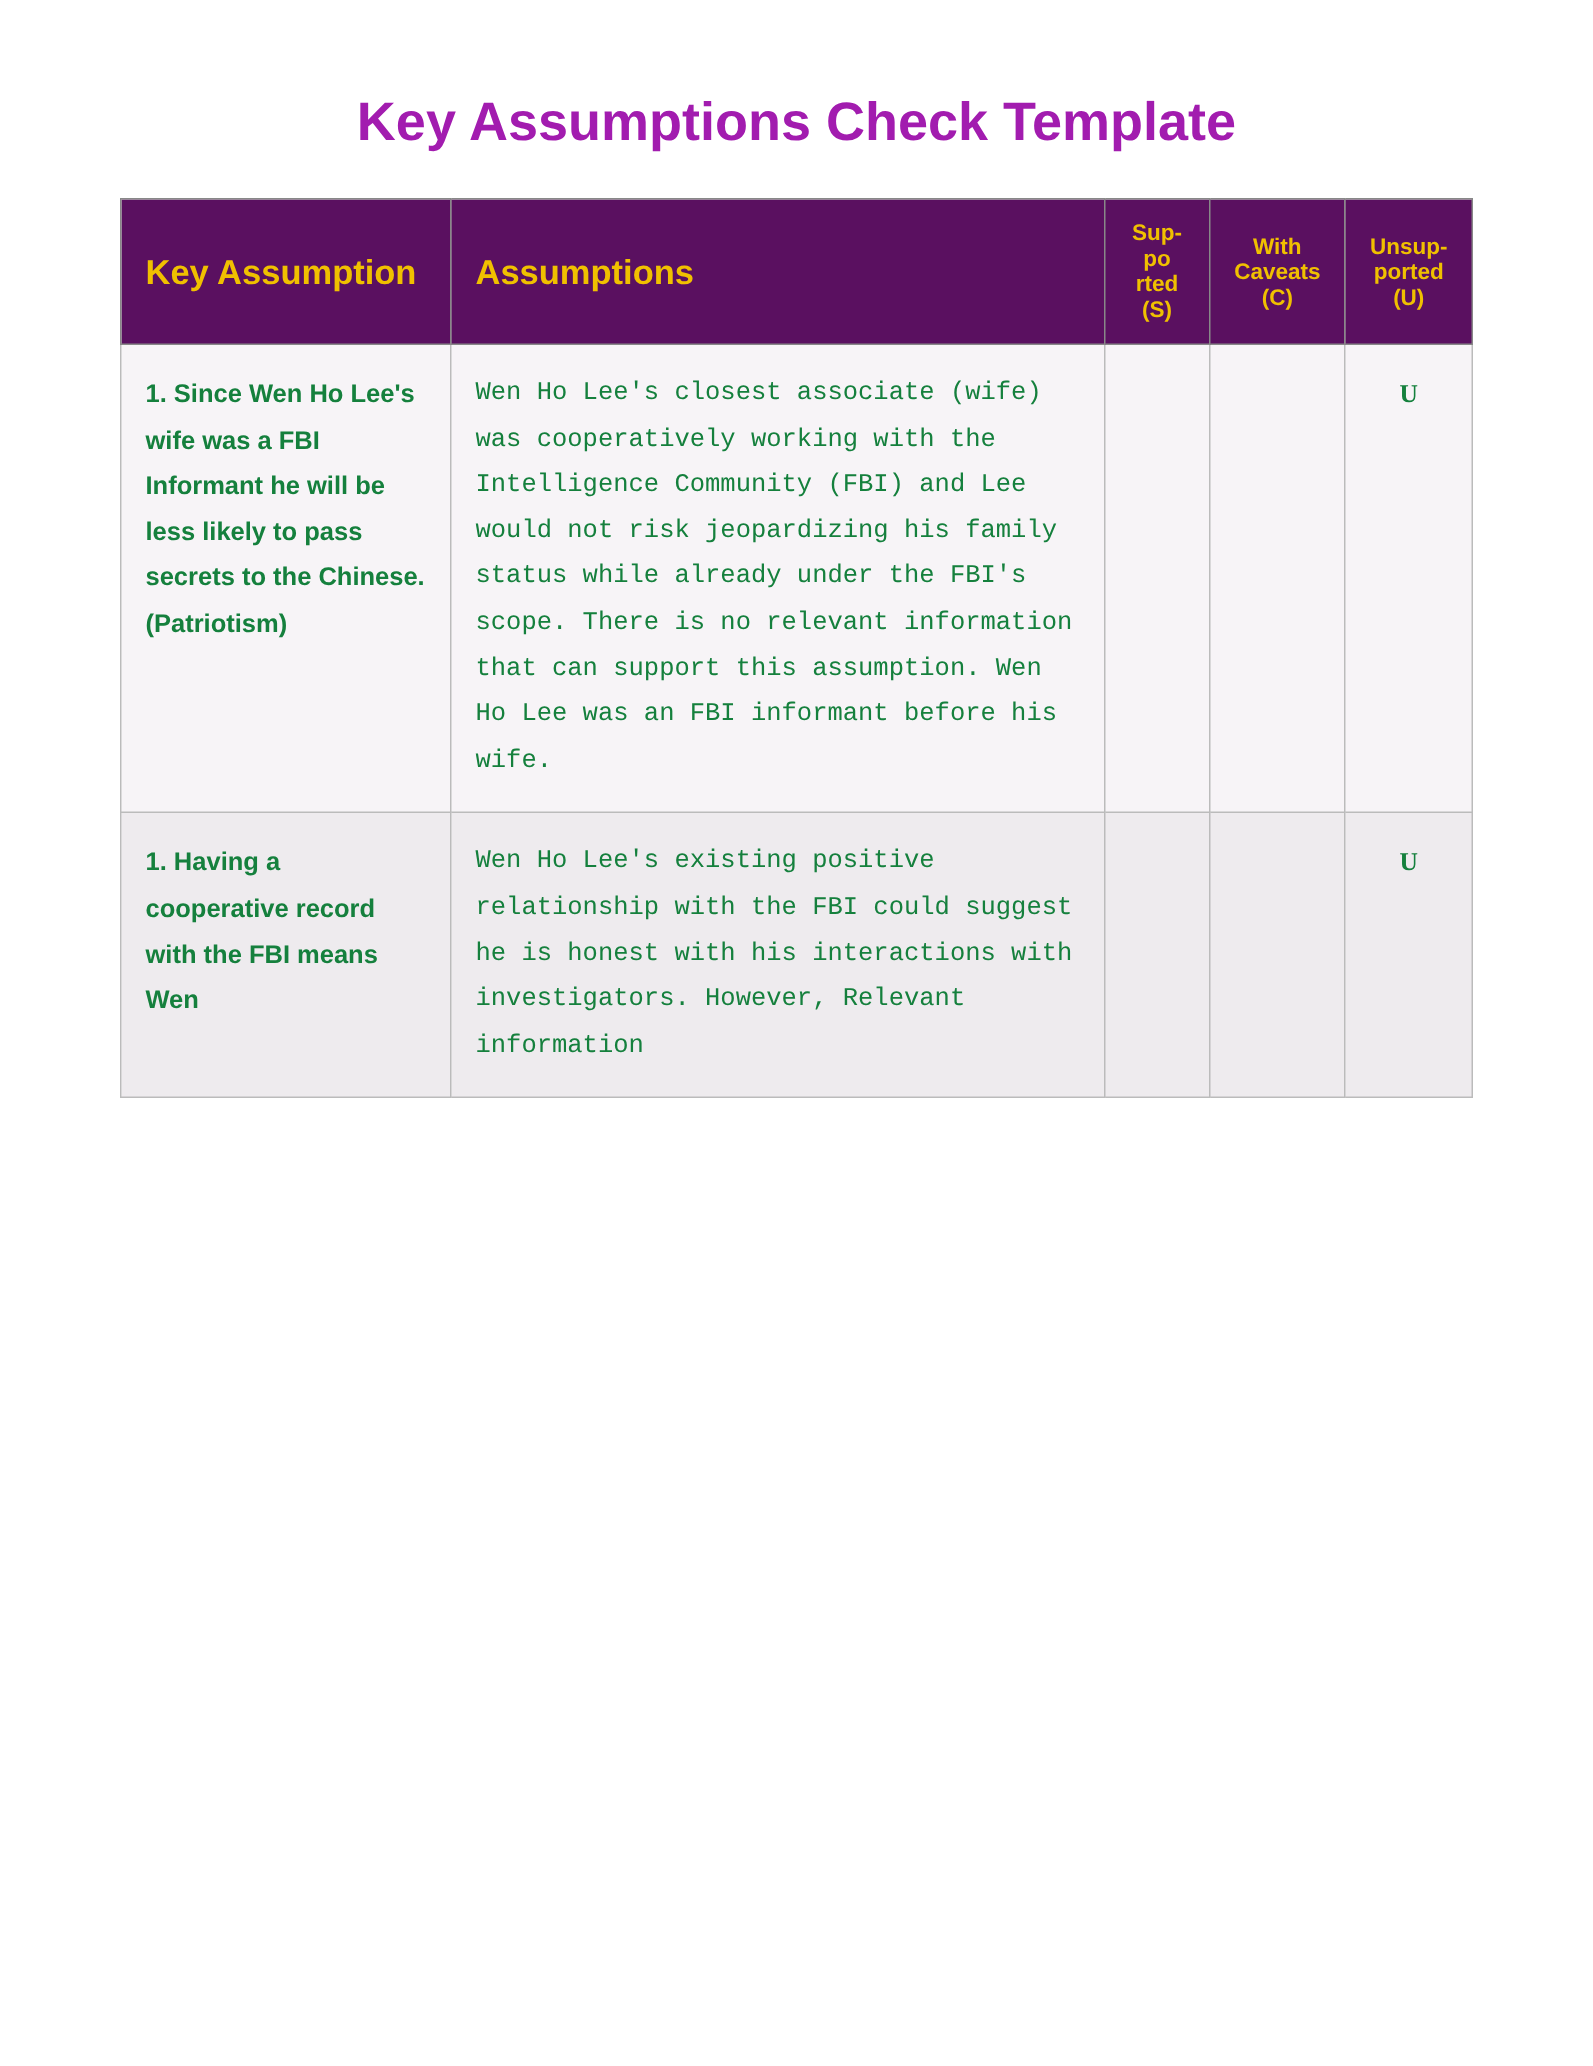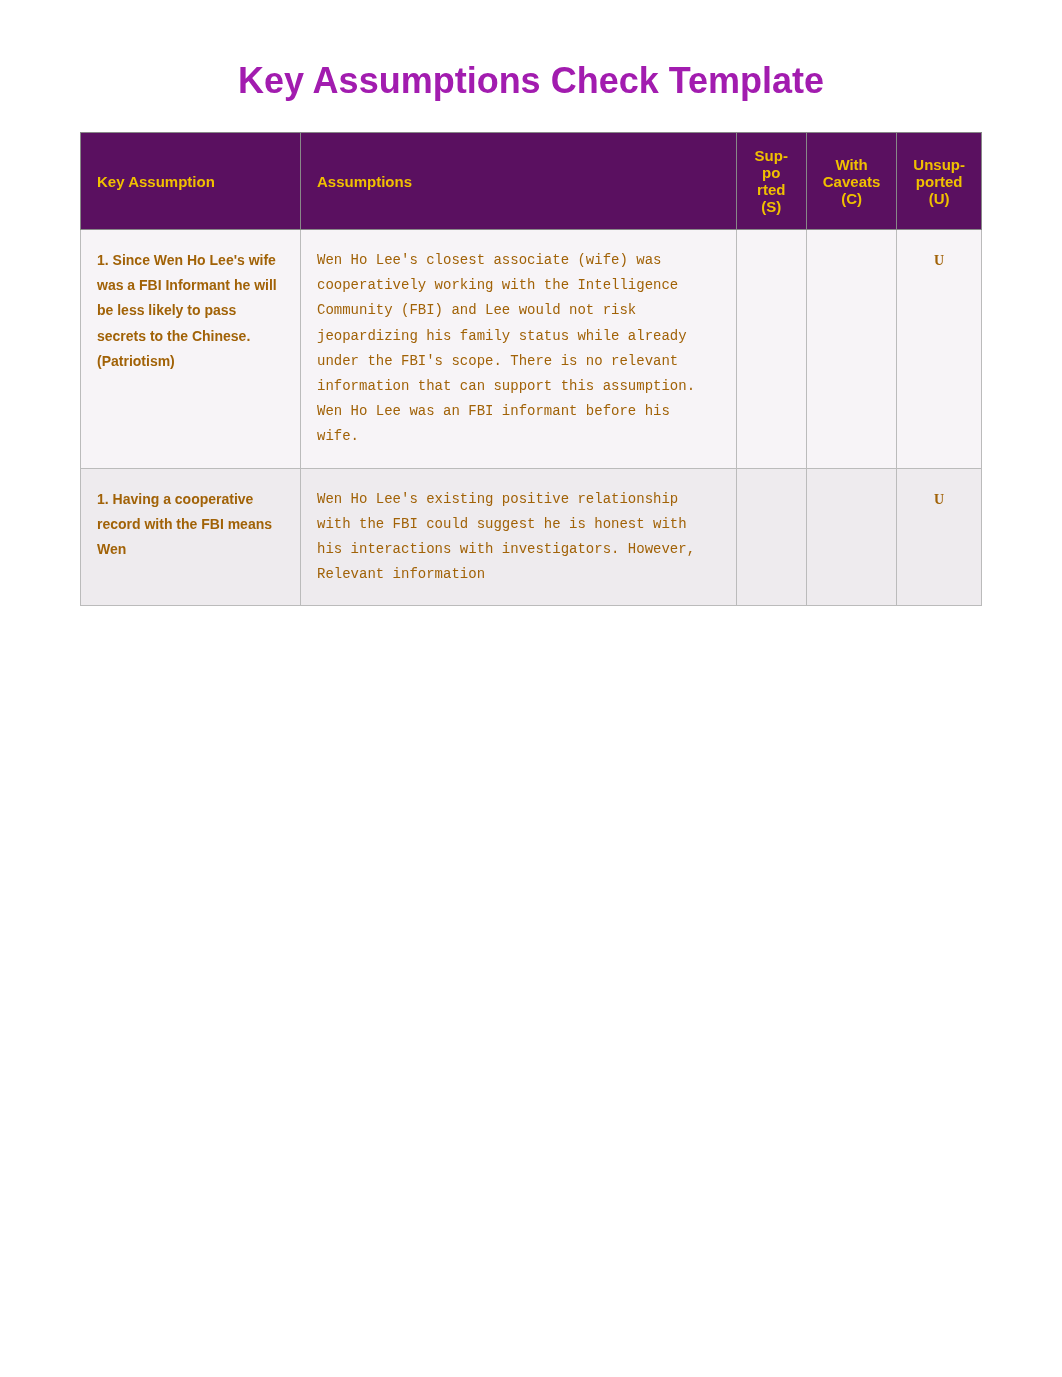--- a/index.html
+++ b/index.html
@@ -27,21 +27,21 @@
     }
 
     .main-table thead tr {
       background-color: #5a1060;
     }
 
     .main-table thead th {
       color: #f0c000;
       font-family: Arial, sans-serif;
       font-weight: 700;
-      font-size: 15px;
+      font-size: 23px;
       padding: 14px 16px;
       vertical-align: middle;
       border: 1px solid #888;
       text-align: left;
     }
 
     .main-table thead th.center {
       text-align: center;
       font-size: 15px;
     }
@@ -55,23 +55,23 @@
       background-color: #f7f4f7;
     }
     .main-table tbody tr:nth-child(even) {
       background-color: #eeebee;
     }
 
     .main-table tbody td {
       padding: 18px 16px;
       border: 1px solid #bbb;
       vertical-align: top;
-      font-size: 14px;
+      font-size: 17px;
       line-height: 1.8;
-      color: #a16207;
+      color: #15803d;
     }
 
     .key-assumption-cell {
       font-weight: 700;
       font-family: Arial, sans-serif;
       font-size: 16px;
       color: #2d0030;
       width: 220px;
     }
 

